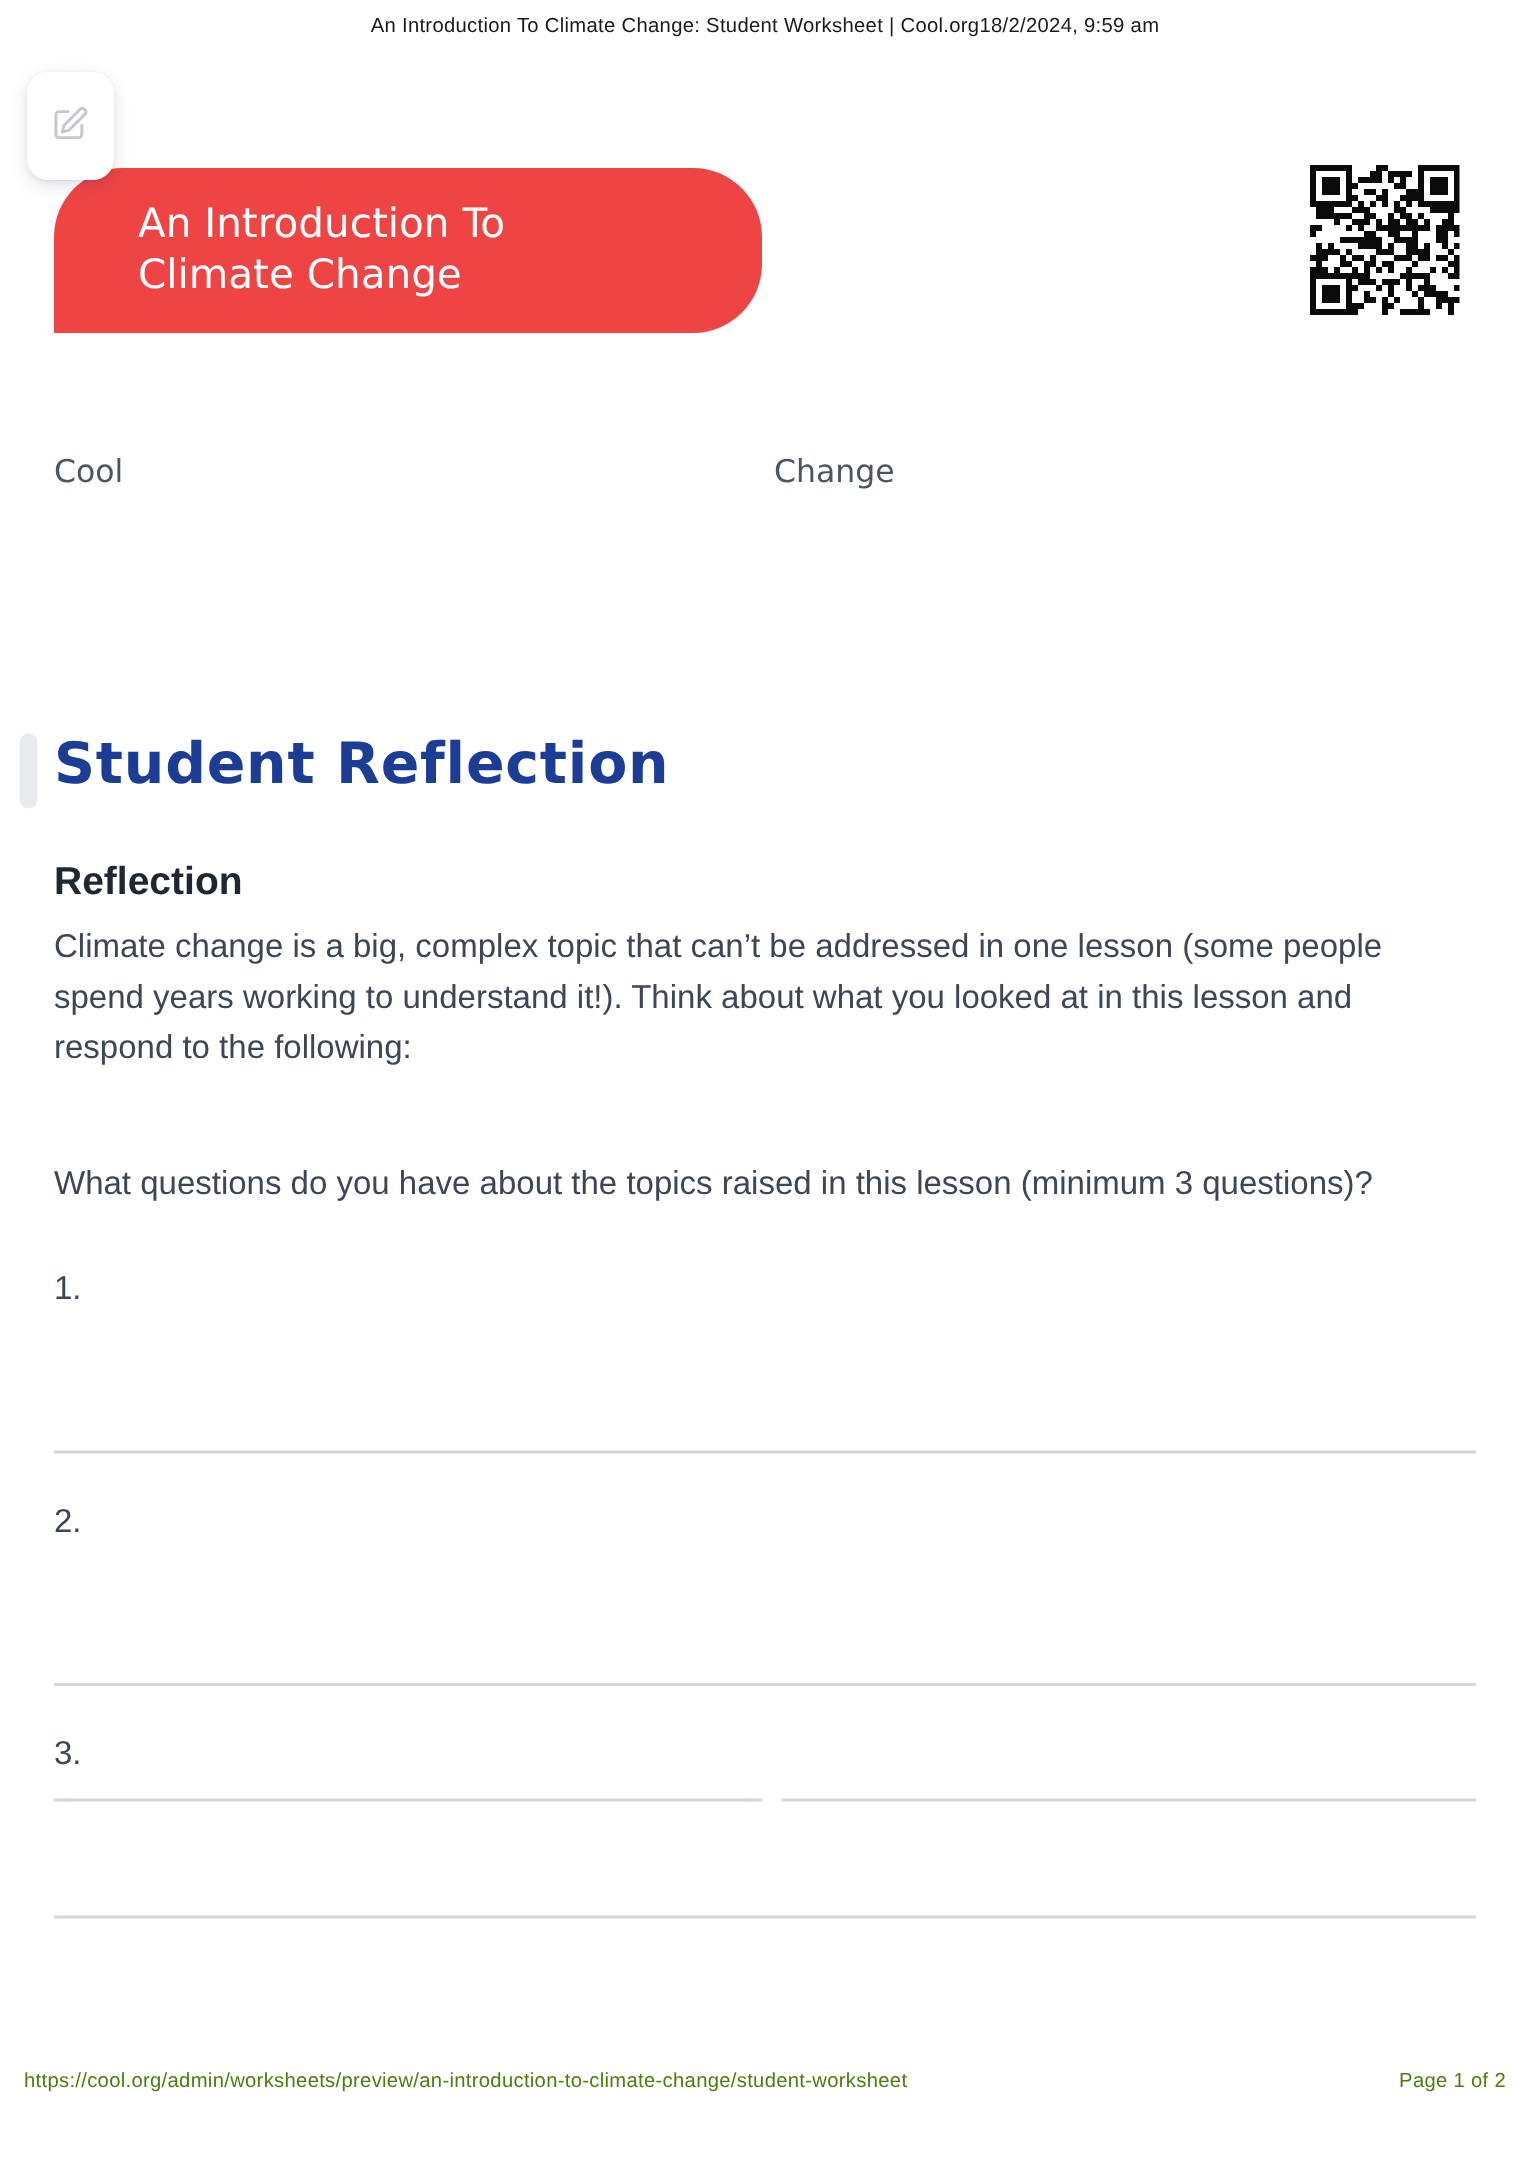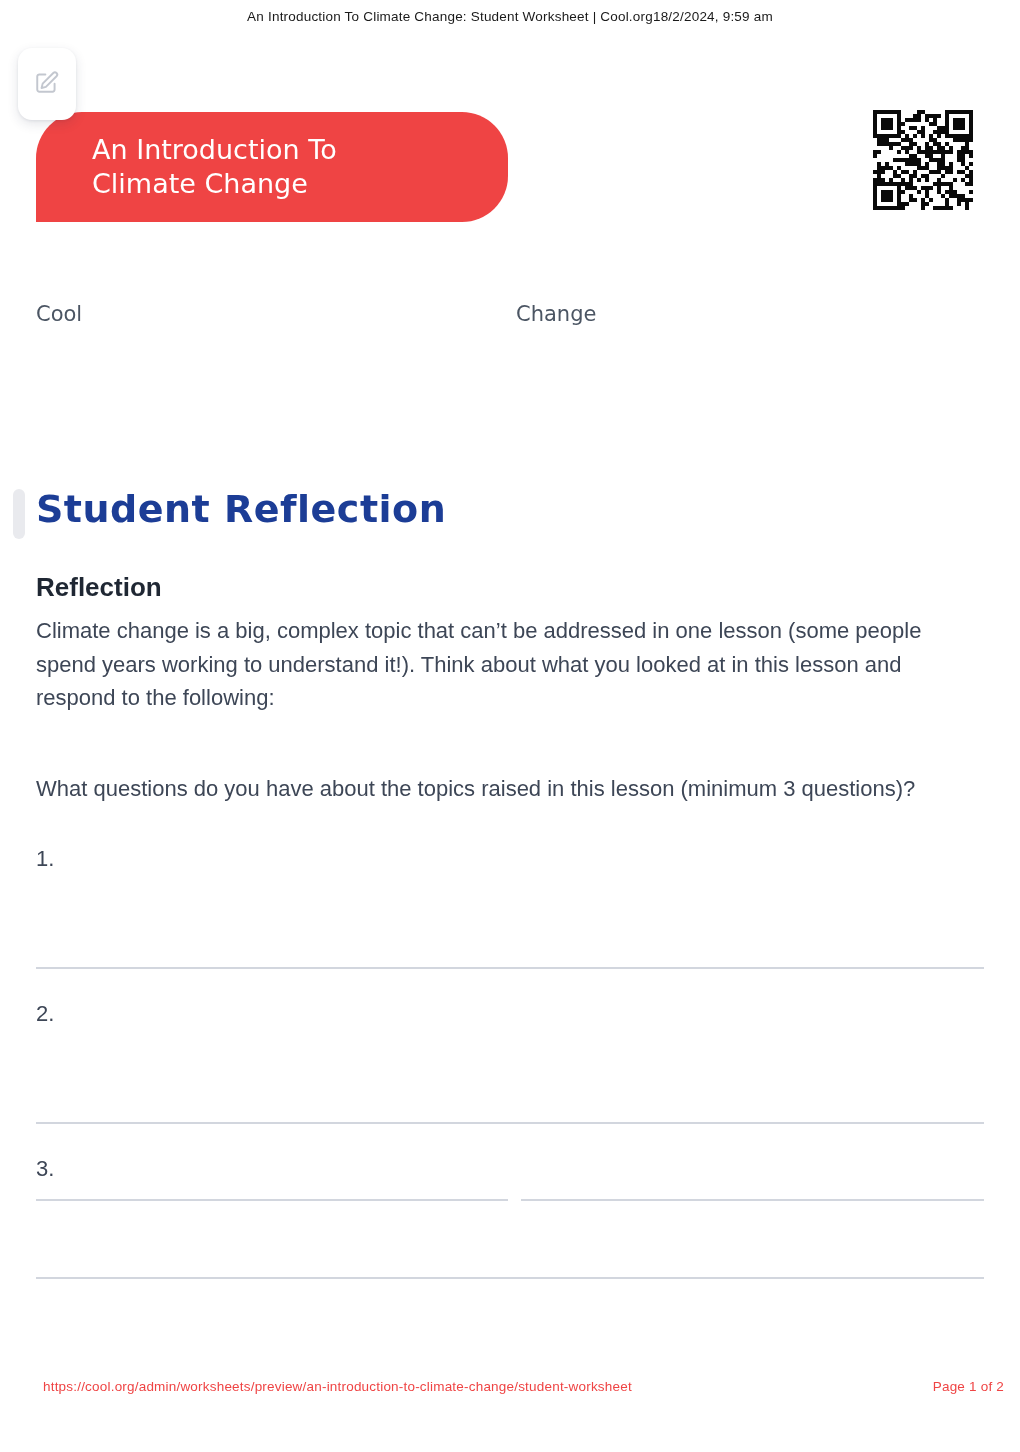--- a/index.html
+++ b/index.html
@@ -13,21 +13,21 @@
   }
   
   .print-header {
     position:absolute; left:16px; right:16px; top:9px;
     display:flex; justify-content:center;
     font-size:13.5px; color:#1a1a1a; letter-spacing:.2px;
   }
   .print-footer {
     position:absolute; left:16px; right:16px; top:1379px;
     display:flex; justify-content:space-between;
-    font-size:13.5px; color:#ef4444; letter-spacing:.2px;margin-left:27px;
+    font-size:13.5px; color:#4d7c0f; letter-spacing:.2px;
   }
   
   .edit-card {
     position:absolute; left:18px; top:48px;
     width:58px; height:72px;
     background:#ffffff; border-radius:14px;
     box-shadow:0 4px 12px rgba(30,40,70,.12), 0 1px 3px rgba(30,40,70,.08);
     z-index:3;
     display:flex; align-items:center; justify-content:center;
     cursor:pointer;

